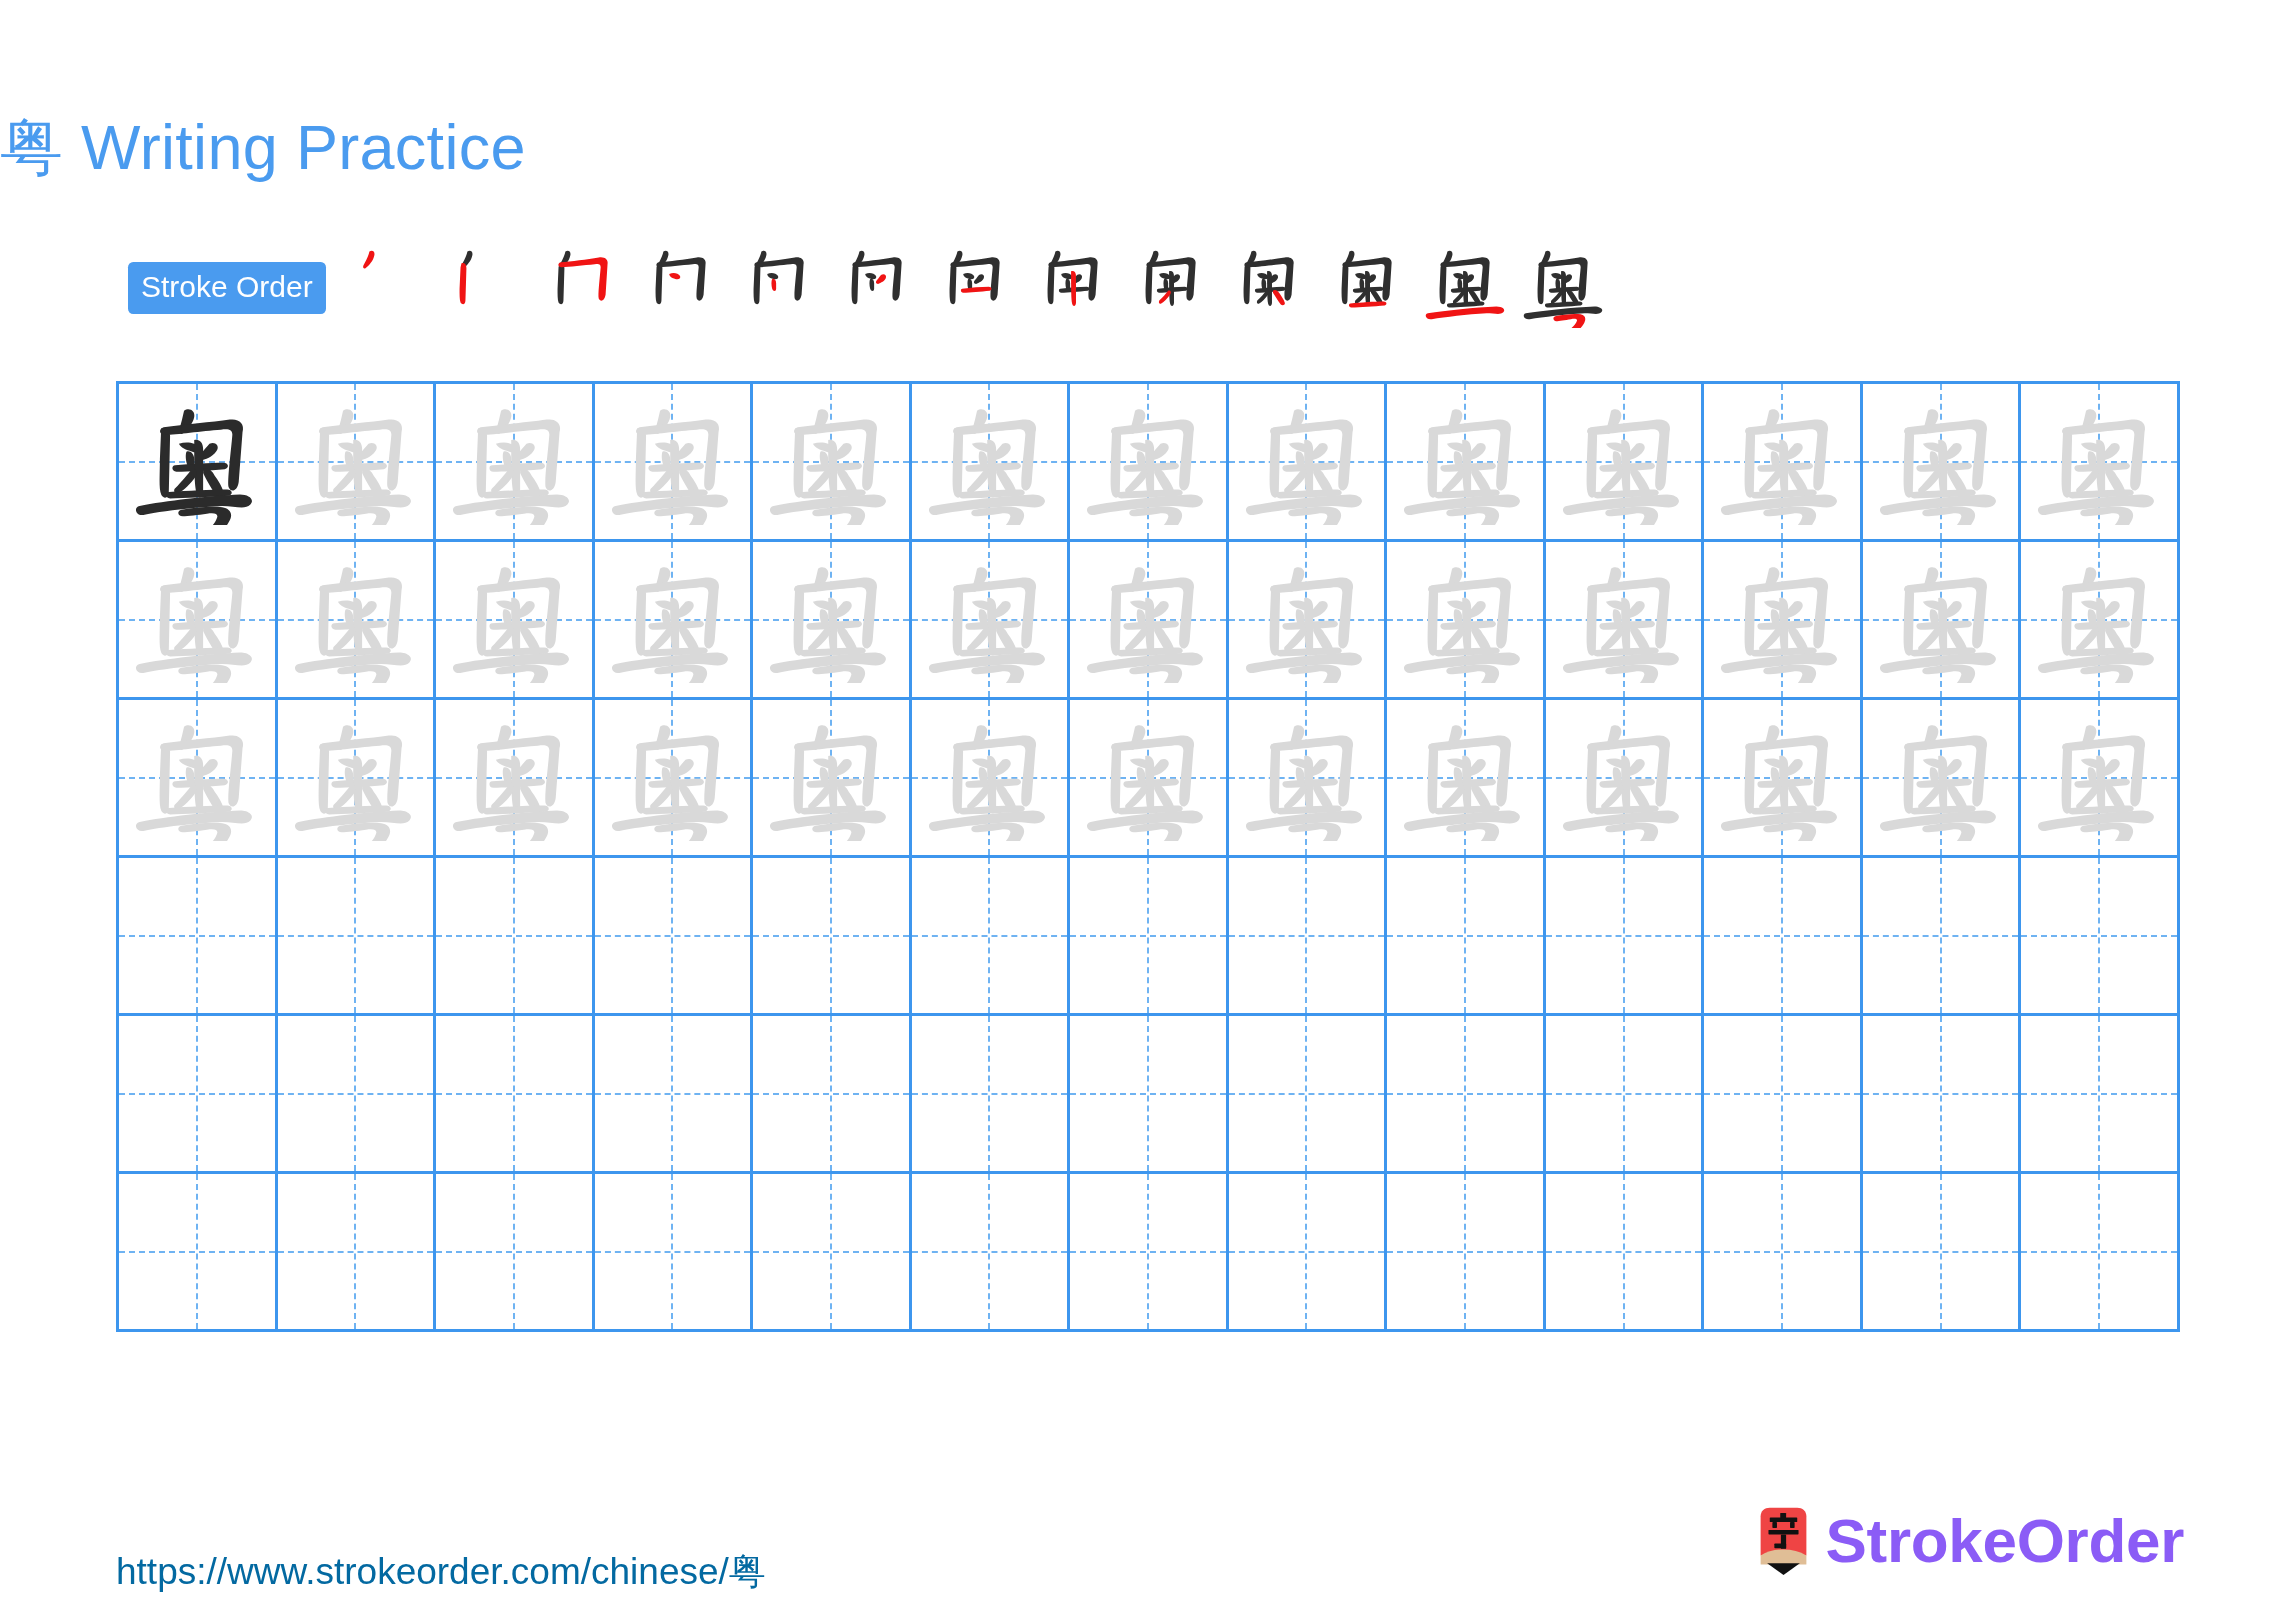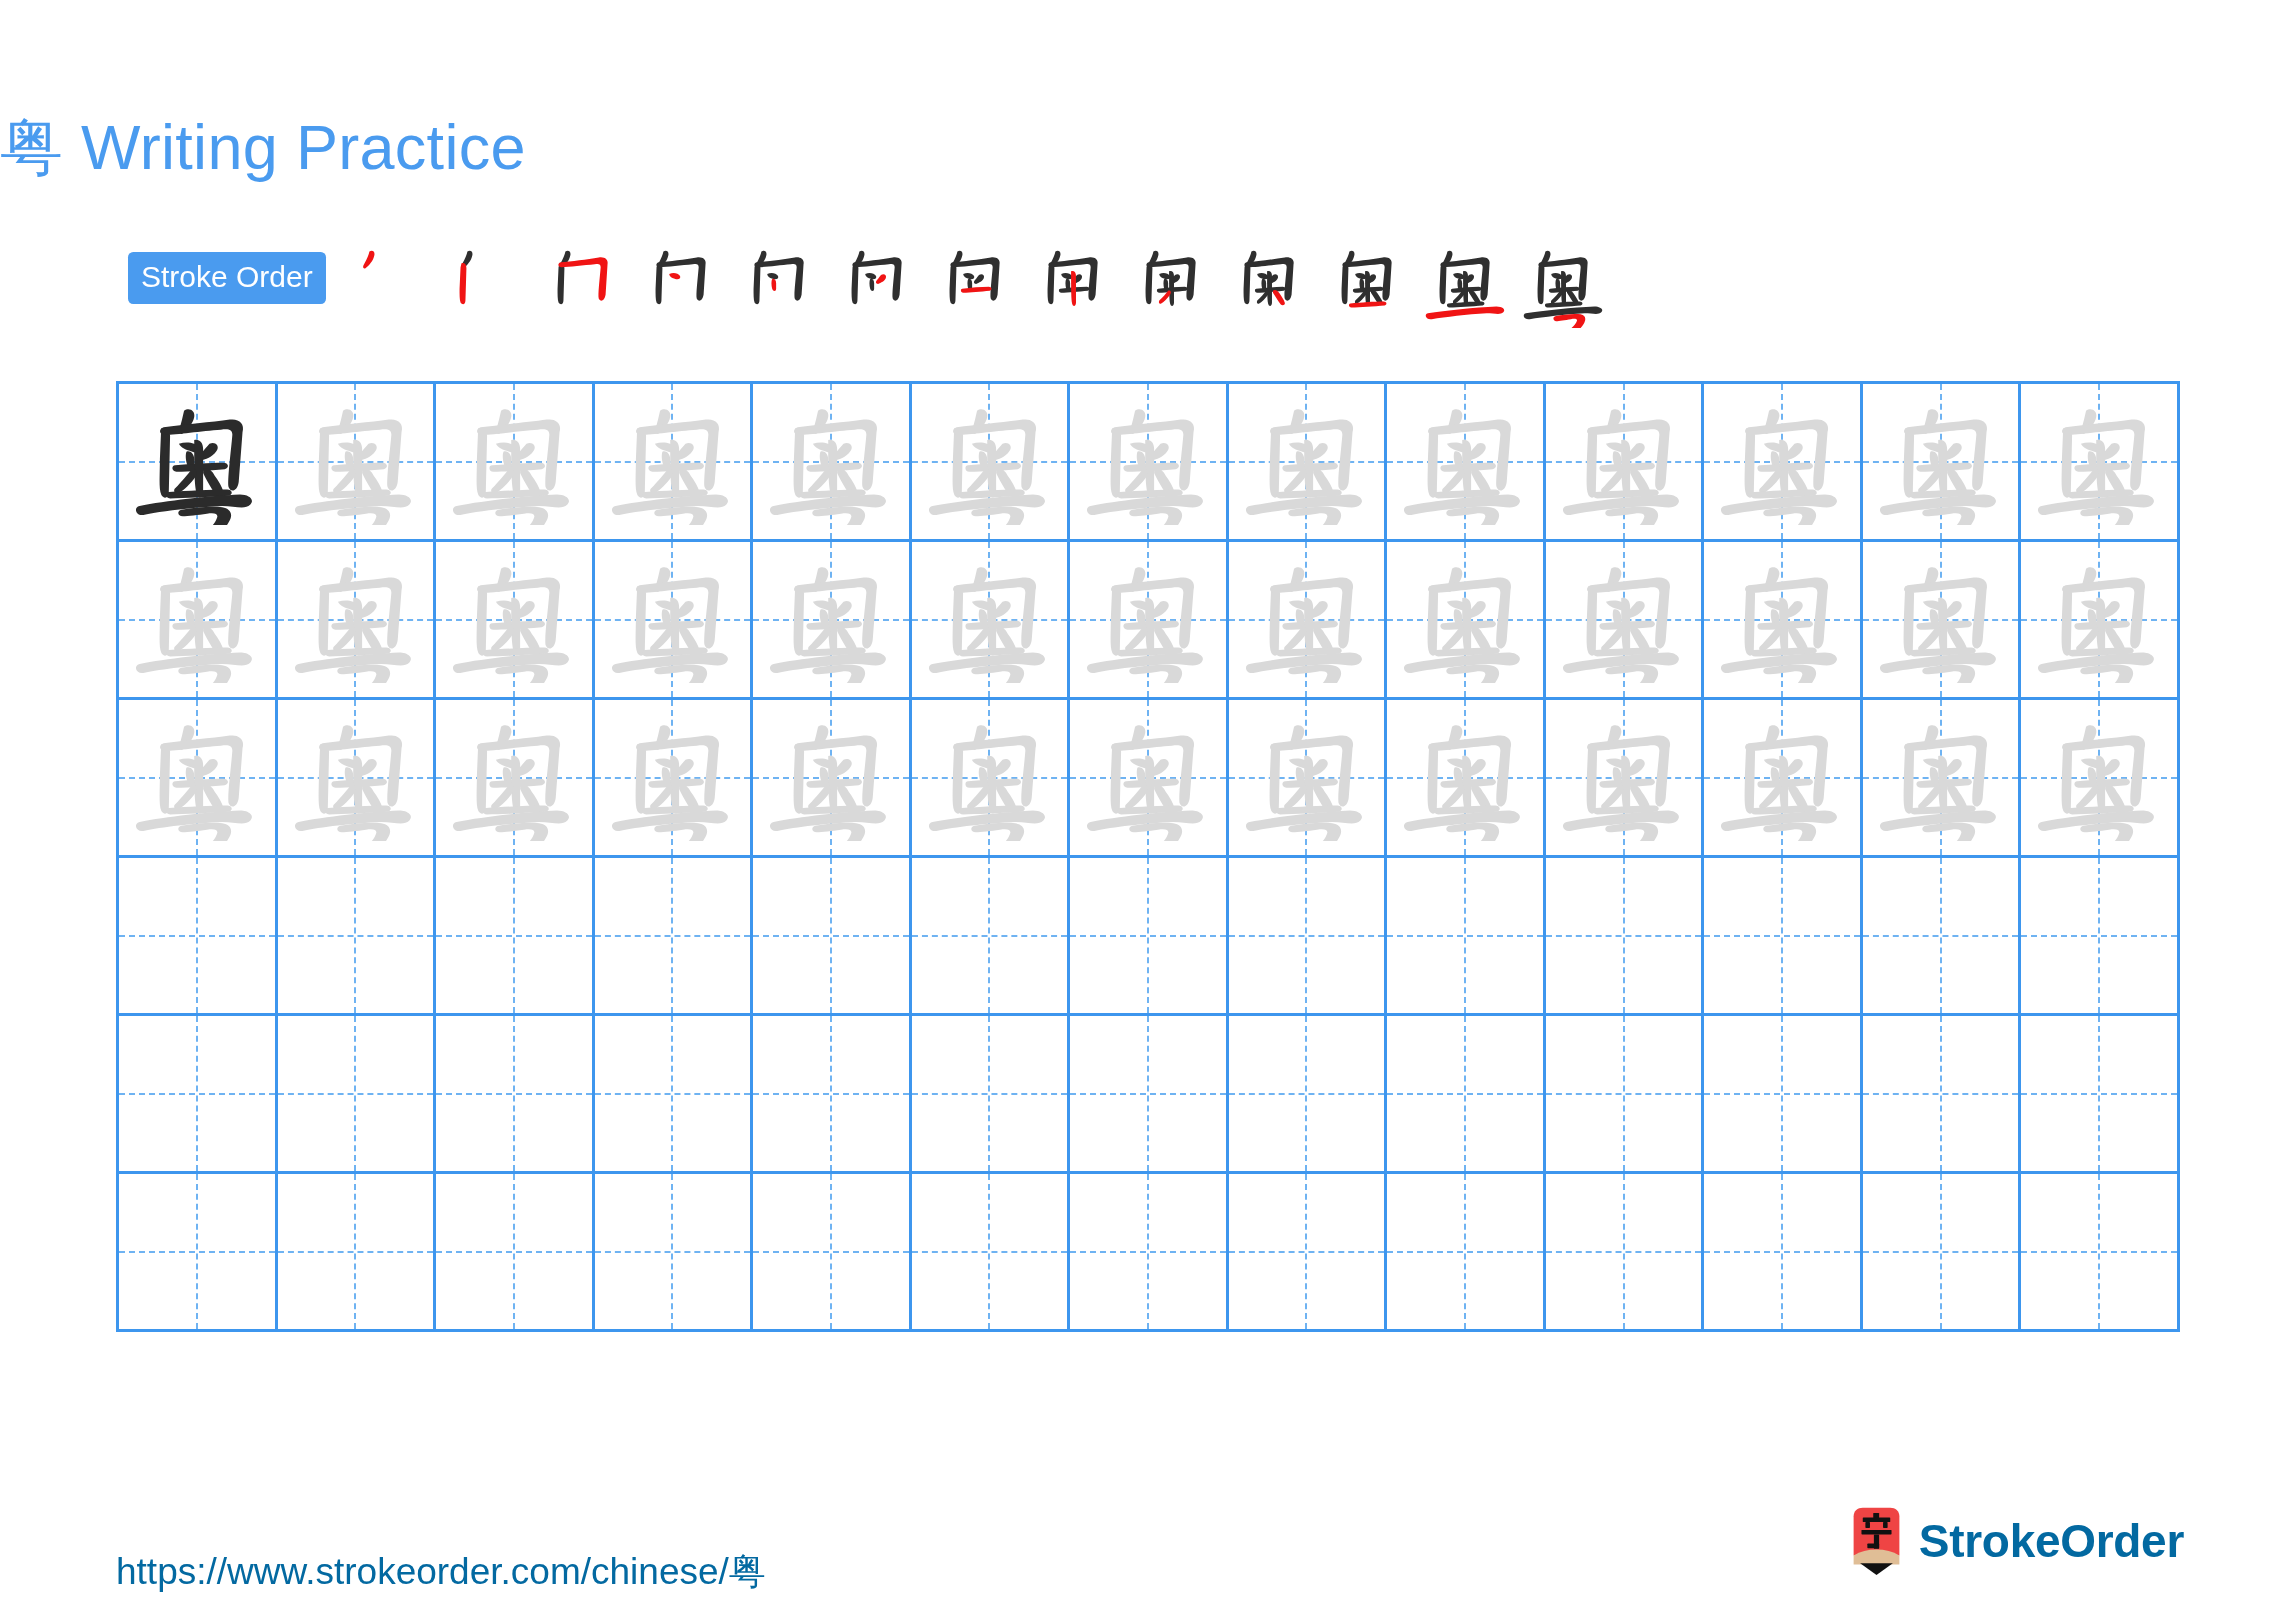--- a/index.html
+++ b/index.html
@@ -42,21 +42,21 @@
   }
   #stroke-order-badge {
     background: #4A9BEF;
     color: #ffffff;
     font-size: 30px;
     line-height: 31px;
     padding: 9.2px 13px 11.8px 13px;
     border-radius: 5.2px;
     white-space: nowrap;
     flex: 0 0 auto;
-    margin-top: 5px;
+    margin-top: 15px;
   }
   #stroke-steps {
     flex: 1 1 auto;
     display: flex;
     align-items: flex-start;
     margin-left: 14.4px;
     margin-top: -17px;
   }
   .stroke-step {
     width: 98px;
@@ -153,24 +153,24 @@
     display: flex;
     align-items: center;
   }
   #brand-logo {
     width: 51px;
     height: 68px;
     flex: 0 0 auto;
     margin-right: 17px;
   }
   #brand-name {
-    font-size: 46px;
+    font-size: 62px;
     line-height: 50px;
     font-weight: bold;
-    color: #0369a1;
+    color: #8b5cf6;
     letter-spacing: -0.3px;
     white-space: nowrap;
   }
 </style>
 </head>
 <body>
 
 <div id="page-title">粤 Writing Practice</div>
 
 <div id="stroke-order-row">

